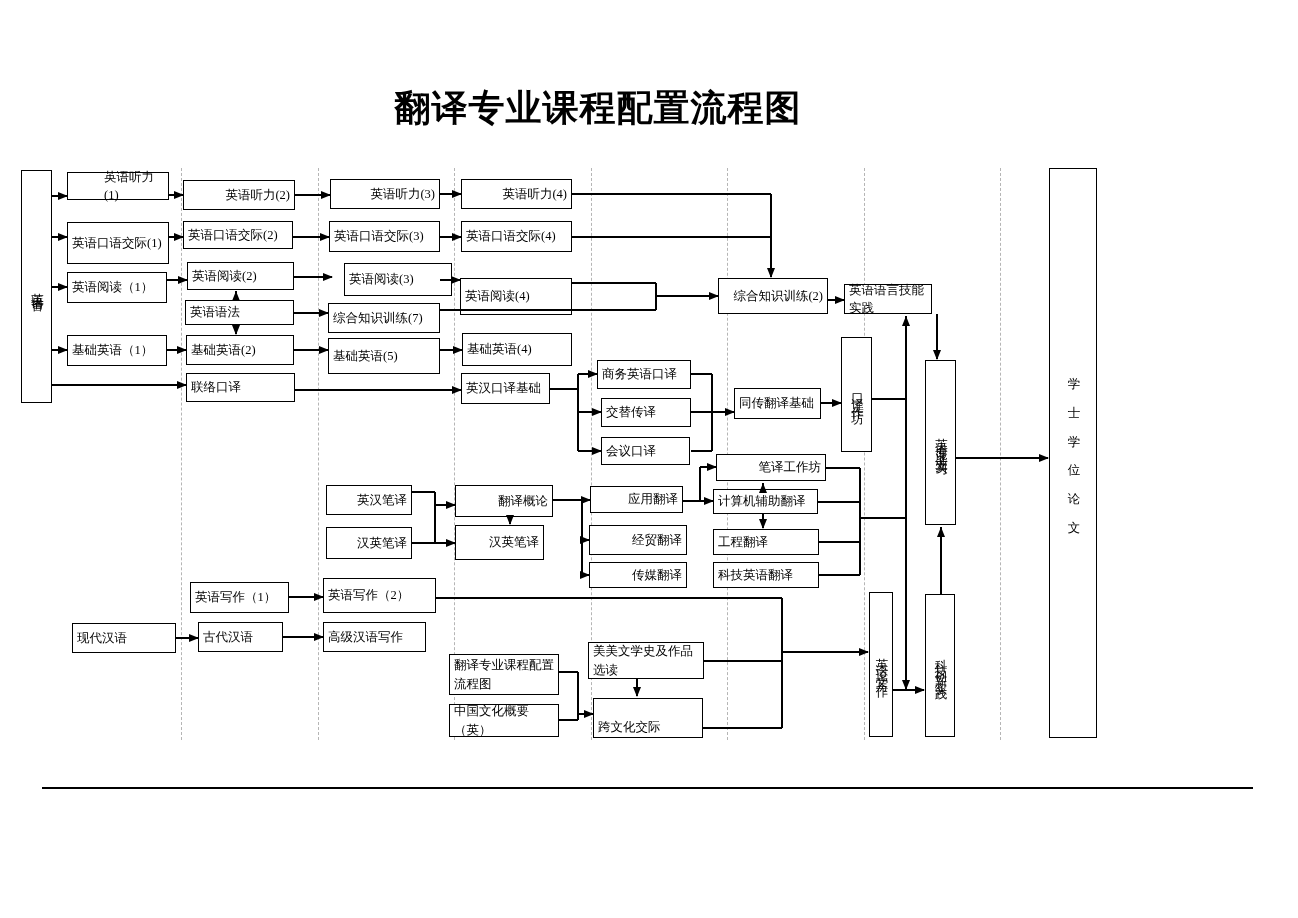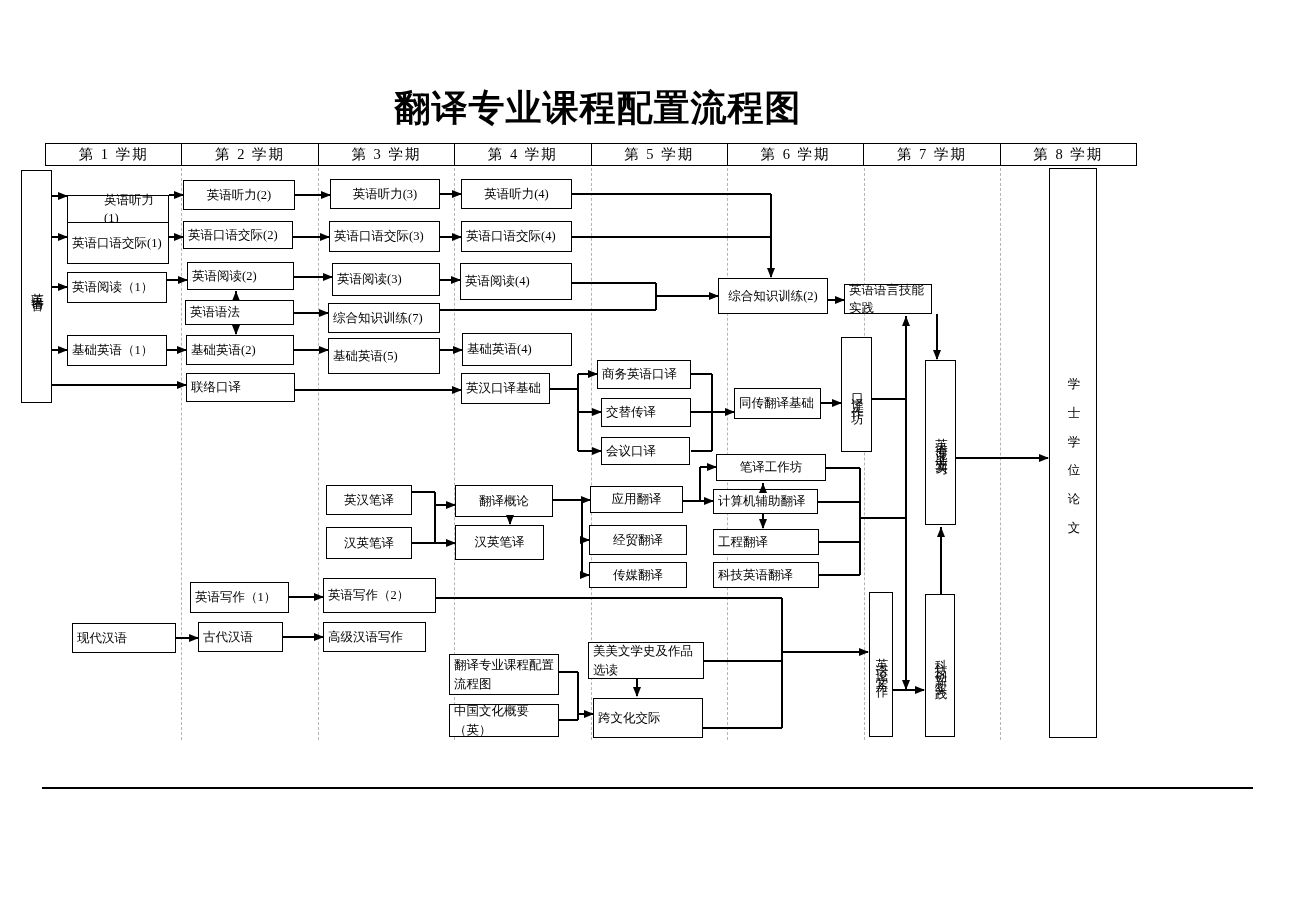--- a/index.html
+++ b/index.html
@@ -10,57 +10,47 @@
          font-weight:bold;font-size:36px;letter-spacing:1px;}
   .hdr{position:absolute;left:45px;top:143px;width:1092px;height:23px;display:flex;
        border:1.5px solid #000;box-sizing:border-box;}
   .hcell{flex:1 1 0;border-left:1px solid #000;display:flex;align-items:center;justify-content:center;
          font-size:14.5px;letter-spacing:2px;white-space:nowrap;}
   .hcell:first-child{border-left:none;}
   .sep{position:absolute;width:0;border-left:1px dashed #b5b5b5;}
   .node{position:absolute;border:1.5px solid #000;box-sizing:border-box;background:#fff;
         display:flex;align-items:center;justify-content:flex-start;
         font-size:12.5px;line-height:1.45;padding:1px 4px;}
-  .node.center{justify-content:center;text-align:center;}
+  .node.center{justify-content:flex-end;text-align:center;}
   .node.vert{justify-content:center;padding:2px 0;}
   .vert .lbl{writing-mode:vertical-rl;text-orientation:upright;line-height:1.1;}
   .seg{position:absolute;background:#000;}
   .ah{position:absolute;width:0;height:0;}
   .ah-r{border-left:10px solid #000;border-top:4.5px solid transparent;border-bottom:4.5px solid transparent;}
   .ah-d{border-top:10px solid #000;border-left:4.5px solid transparent;border-right:4.5px solid transparent;}
   .ah-u{border-bottom:10px solid #000;border-left:4.5px solid transparent;border-right:4.5px solid transparent;}
   .rule{position:absolute;background:#000;height:2px;}
 </style>
 </head>
 <body>
 
 <div id="canvas">
   <div class="title">翻译专业课程配置流程图</div>
-  <div class="hdr">
-      <div class="hcell">第 1 学期</div>
-      <div class="hcell">第 2 学期</div>
-      <div class="hcell">第 3 学期</div>
-      <div class="hcell">第 4 学期</div>
-      <div class="hcell">第 5 学期</div>
-      <div class="hcell">第 6 学期</div>
-      <div class="hcell">第 7 学期</div>
-      <div class="hcell">第 8 学期</div>
-    </div>
   <div class="rule" style="left: 42px; top: 787px; width: 1211px;"></div>
 <div class="sep" style="left: 181px; top: 168px; height: 572px;"></div>
     <div class="sep" style="left: 318px; top: 168px; height: 572px;"></div>
     <div class="sep" style="left: 454px; top: 168px; height: 572px;"></div>
     <div class="sep" style="left: 591px; top: 168px; height: 572px;"></div>
     <div class="sep" style="left: 727px; top: 168px; height: 572px;"></div>
     <div class="sep" style="left: 864px; top: 168px; height: 572px;"></div>
     <div class="sep" style="left: 1000px; top: 168px; height: 572px;"></div>
     <div class="node vert" style="left: 21px; top: 170px; width: 31px; height: 233px;">
       <span class="lbl" style="letter-spacing: 0.15em;">英语语音</span>
     </div>
-    <div class="node" style="left: 67px; top: 195px; width: 102px; height: 28px; padding-left: 36px;">
+    <div class="node" style="left: 67px; top: 172px; width: 102px; height: 28px; padding-left: 36px;">
       <span class="lbl">英语听力(1)</span>
     </div>
     <div class="node" style="left: 67px; top: 222px; width: 102px; height: 42px;">
       <span class="lbl">英语口语交际(1)</span>
     </div>
     <div class="node" style="left: 67px; top: 272px; width: 100px; height: 31px;">
       <span class="lbl">英语阅读（1）</span>
     </div>
     <div class="node" style="left: 67px; top: 335px; width: 100px; height: 31px;">
       <span class="lbl">基础英语（1）</span>
@@ -82,36 +72,36 @@
     </div>
     <div class="node" style="left: 186px; top: 373px; width: 109px; height: 29px;">
       <span class="lbl">联络口译</span>
     </div>
     <div class="node center" style="left: 330px; top: 179px; width: 110px; height: 30px;">
       <span class="lbl">英语听力(3)</span>
     </div>
     <div class="node" style="left: 329px; top: 221px; width: 111px; height: 31px;">
       <span class="lbl">英语口语交际(3)</span>
     </div>
-    <div class="node" style="left: 332px; top: 263px; width: 108px; height: 33px;">
+    <div class="node" style="left: 344px; top: 263px; width: 108px; height: 33px;">
       <span class="lbl">英语阅读(3)</span>
     </div>
     <div class="node" style="left: 328px; top: 303px; width: 112px; height: 30px;">
       <span class="lbl">综合知识训练(7)</span>
     </div>
     <div class="node" style="left: 328px; top: 338px; width: 112px; height: 36px;">
       <span class="lbl">基础英语(5)</span>
     </div>
     <div class="node center" style="left: 461px; top: 179px; width: 111px; height: 30px;">
       <span class="lbl">英语听力(4)</span>
     </div>
     <div class="node" style="left: 461px; top: 221px; width: 111px; height: 31px;">
       <span class="lbl">英语口语交际(4)</span>
     </div>
-    <div class="node" style="left: 460px; top: 263px; width: 112px; height: 37px;">
+    <div class="node" style="left: 460px; top: 278px; width: 112px; height: 37px;">
       <span class="lbl">英语阅读(4)</span>
     </div>
     <div class="node" style="left: 462px; top: 333px; width: 110px; height: 33px;">
       <span class="lbl">基础英语(4)</span>
     </div>
     <div class="node" style="left: 461px; top: 373px; width: 89px; height: 31px;">
       <span class="lbl">英汉口译基础</span>
     </div>
     <div class="node center" style="left: 718px; top: 278px; width: 110px; height: 36px;">
       <span class="lbl">综合知识训练(2)</span>
@@ -190,21 +180,21 @@
     </div>
     <div class="node" style="left: 449px; top: 654px; width: 110px; height: 41px;">
       <span class="lbl">翻译专业课程配置流程图</span>
     </div>
     <div class="node" style="left: 449px; top: 704px; width: 110px; height: 33px;">
       <span class="lbl">中国文化概要（英）</span>
     </div>
     <div class="node" style="left: 588px; top: 642px; width: 116px; height: 37px;">
       <span class="lbl">美美文学史及作品选读</span>
     </div>
-    <div class="node" style="left: 593px; top: 698px; width: 110px; height: 40px;">
+    <div class="node" style="left: 593px; top: 698px; width: 110px; height: 40px; align-items: flex-end;">
       <span class="lbl">跨文化交际</span>
     </div>
     <div class="node vert" style="left: 869px; top: 592px; width: 24px; height: 145px;">
       <span class="lbl" style="letter-spacing: 0.45em;">英语论文写作</span>
     </div>
     <div class="node vert" style="left: 925px; top: 594px; width: 30px; height: 143px;">
       <span class="lbl" style="letter-spacing: 0.45em;">科技创新实践</span>
     </div>
     <div class="seg" style="left: 52px; top: 195.25px; width: 15px; height: 1.5px;"></div>
     <div class="ah ah-r" style="left: 58px; top: 191.5px;"></div>

